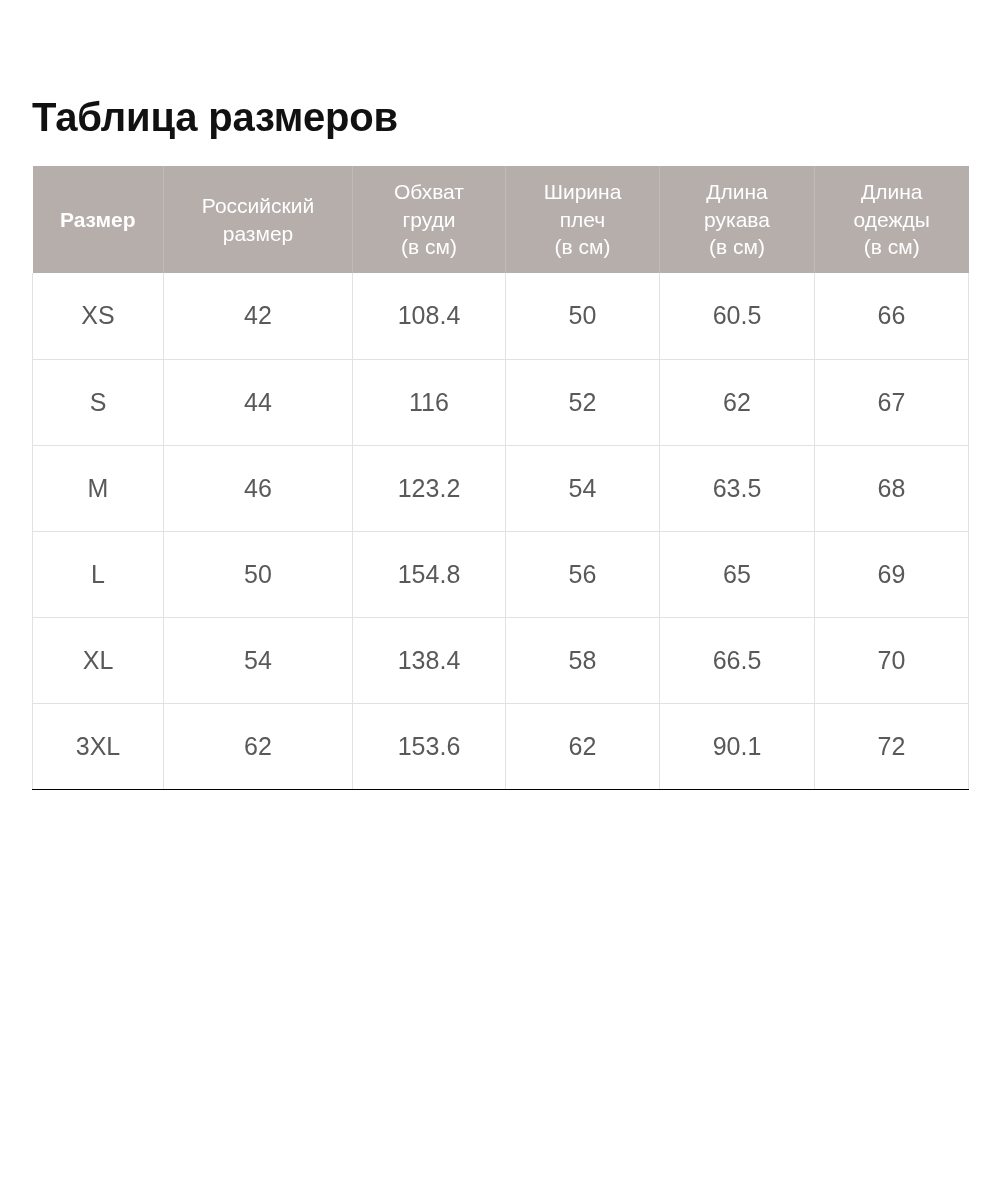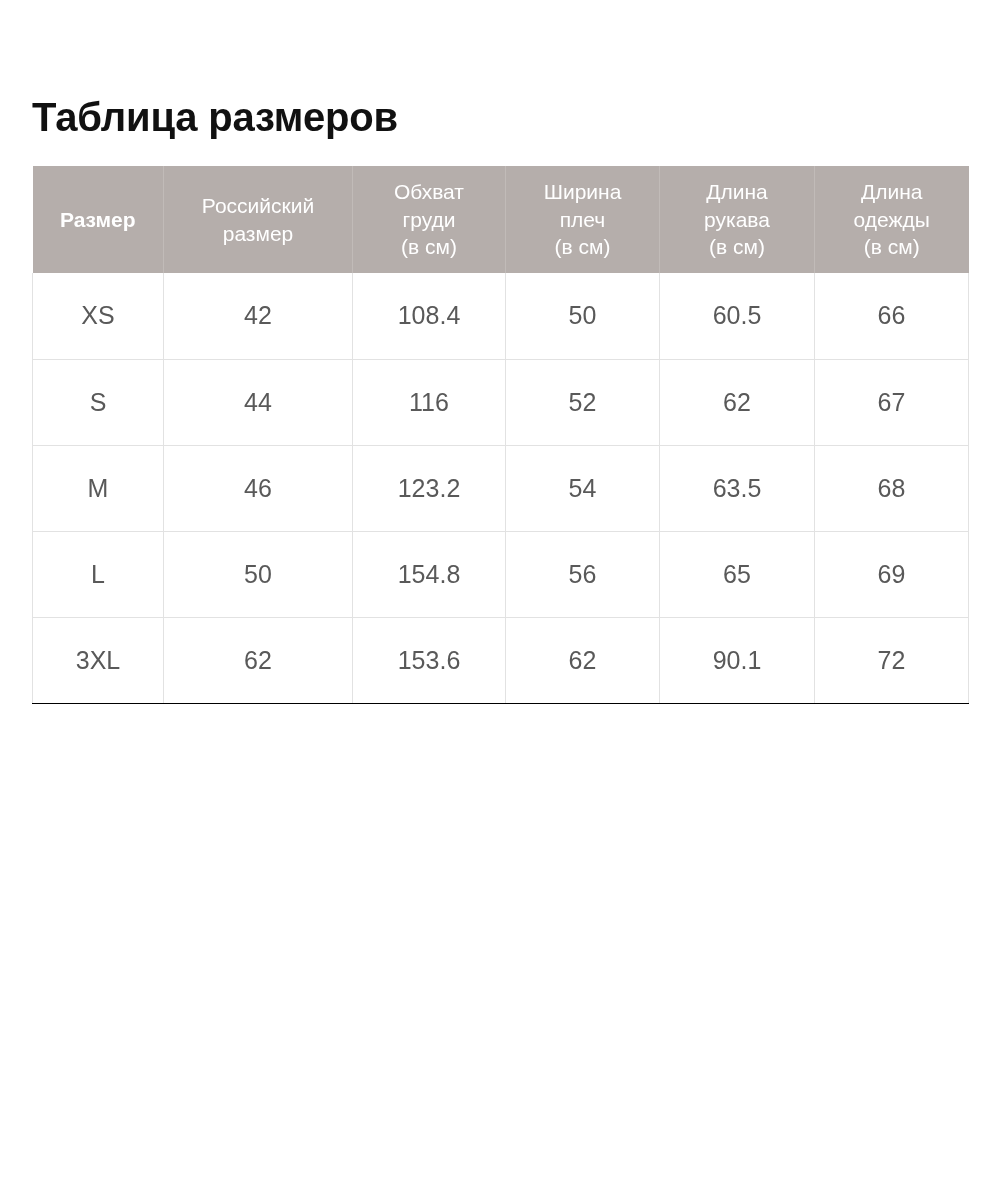--- a/index.html
+++ b/index.html
@@ -172,20 +172,28 @@
           </tr>
           <tr class="data-row">
             <td>L</td>
             <td>50</td>
             <td>154.8</td>
             <td>56</td>
             <td>65</td>
             <td>69</td>
           </tr>
           <tr class="data-row">
+            <td>XL</td>
+            <td>54</td>
+            <td>138.4</td>
+            <td>58</td>
+            <td>66.5</td>
+            <td>70</td>
+          </tr>
+          <tr class="data-row">
             <td>3XL</td>
             <td>62</td>
             <td>153.6</td>
             <td>62</td>
             <td>90.1</td>
             <td>72</td>
           </tr>
         </tbody>
     </table>
   </div>

